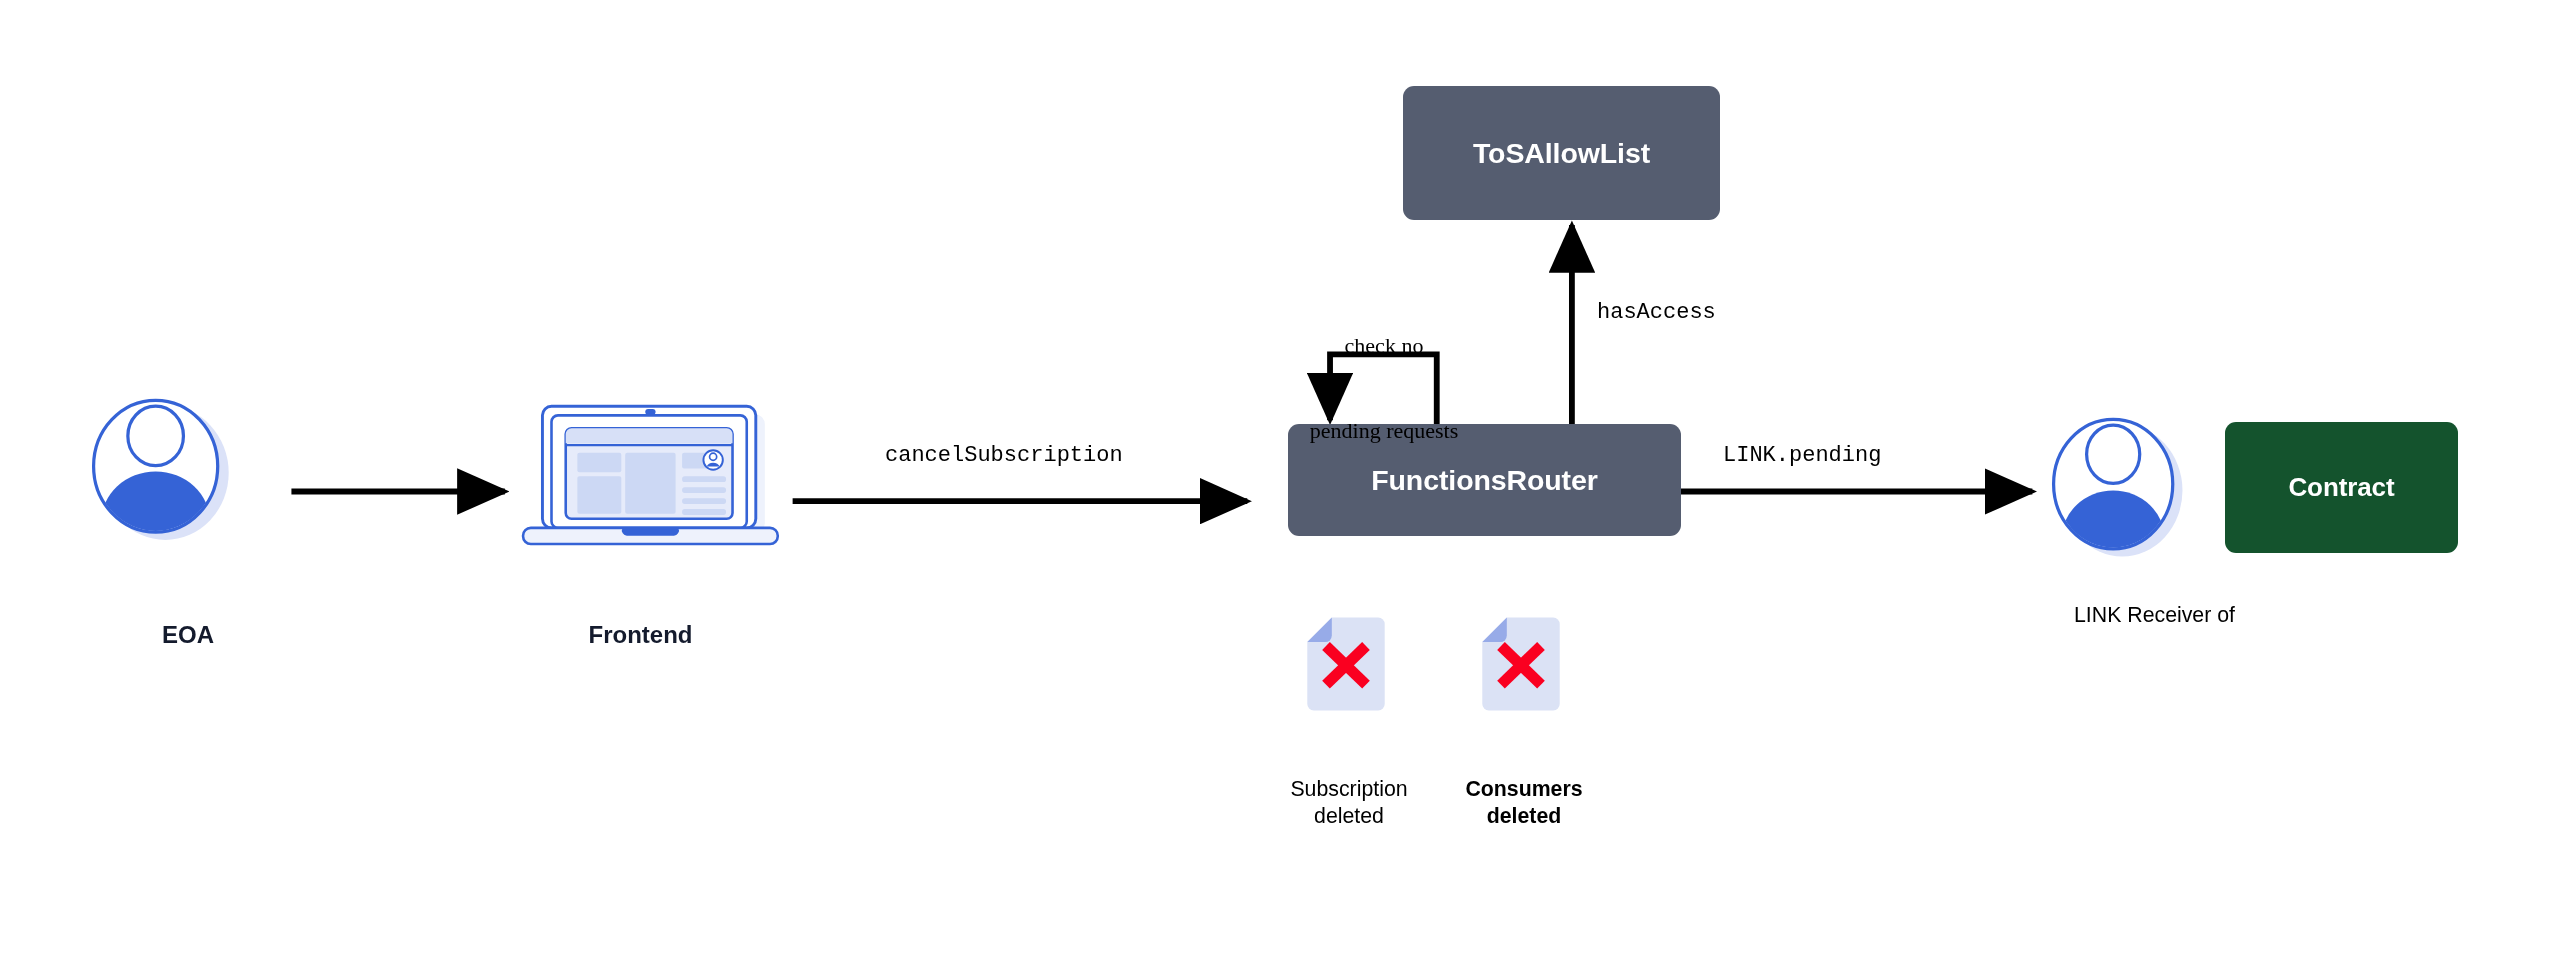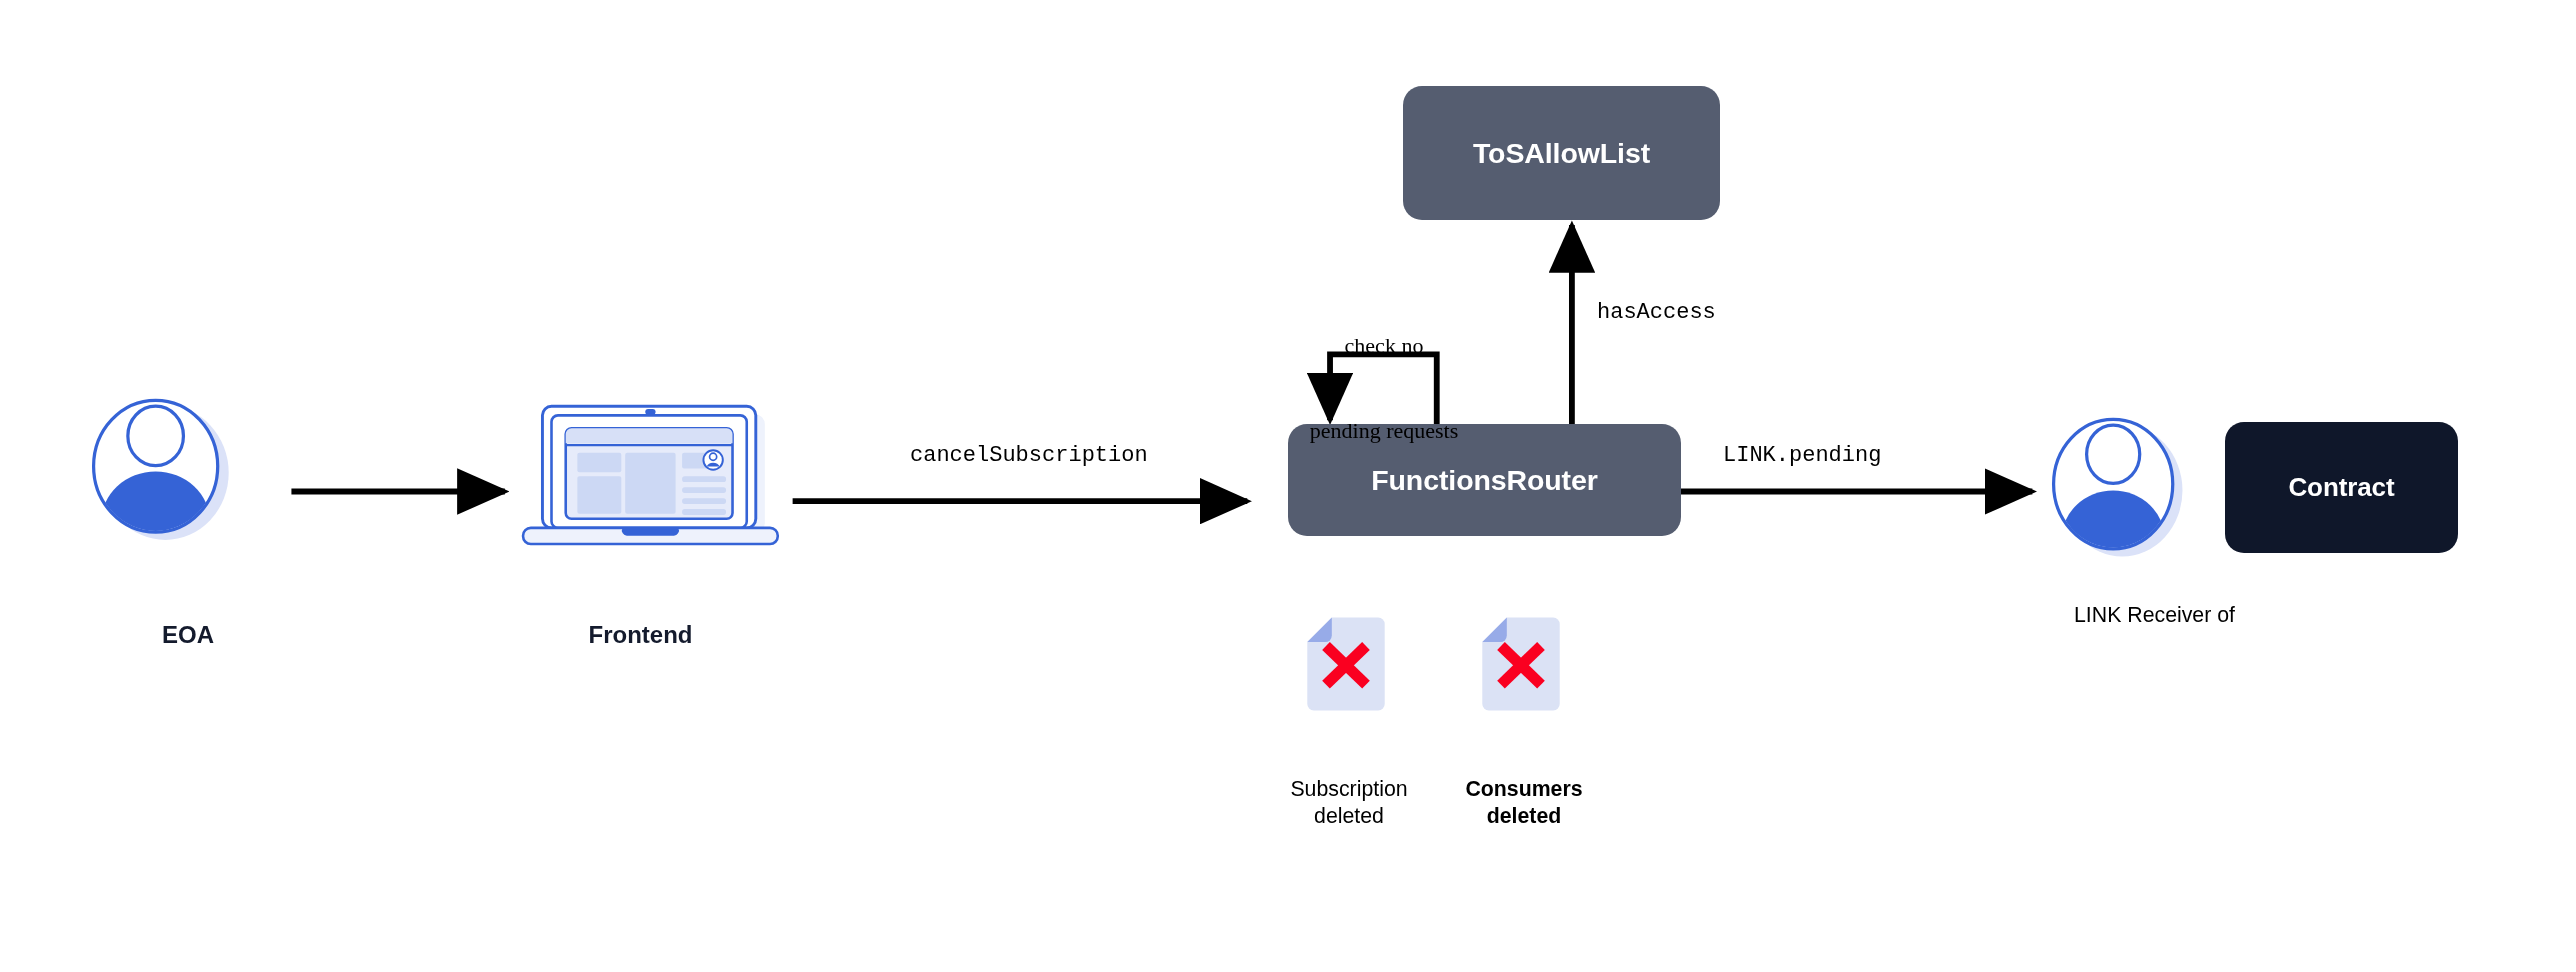--- a/index.html
+++ b/index.html
@@ -32,29 +32,29 @@
   .node {
     position: absolute;
   }
 
   
   .box {
     position: absolute;
     display: flex;
     align-items: center;
     justify-content: center;
-    border-radius: 19px;
+    border-radius: 11px;
     box-sizing: border-box;
     color: #ffffff;
     font-weight: bold;
     letter-spacing: -0.1px;
     text-align: center;
   }
   .box.slate  { background: #555d70; }
-  .box.navy   { background: #0f172a; }
+  .box.navy   { background: #14532d; }
 
   #node-tos-allow-list {
     left: 1403px;  top: 86px;
     width: 317px;  height: 134px;
     font-size: 28.5px;
   }
   #node-functions-router {
     left: 1288px; top: 424px;
     width: 393px; height: 112px;
     font-size: 28.5px;
@@ -112,21 +112,21 @@
 
   
   .edge-label {
     position: absolute;
     font-family: "Liberation Mono", "DejaVu Sans Mono", monospace;
     font-size: 22px;
     color: #000000;
     line-height: 1.28;
     white-space: pre;
   }
-  #label-cancel-subscription { left: 910px; top: 442px; text-align: center; }
+  #label-cancel-subscription { left: 885px; top: 442px; text-align: center; }
   #label-link-transfer       { left: 1723px; top: 442px; }
   #label-has-access          { left: 1597px; top: 299px; }
   #label-check-pending       { left: 1261px; top: 276px; text-align: center; width: 246px; font-family: Liberation Serif, serif; }
 </style>
 </head>
 <body>
 
 <div id="stage">
 
   <svg id="edges" viewBox="0 0 3982 1503" xmlns="http://www.w3.org/2000/svg">

